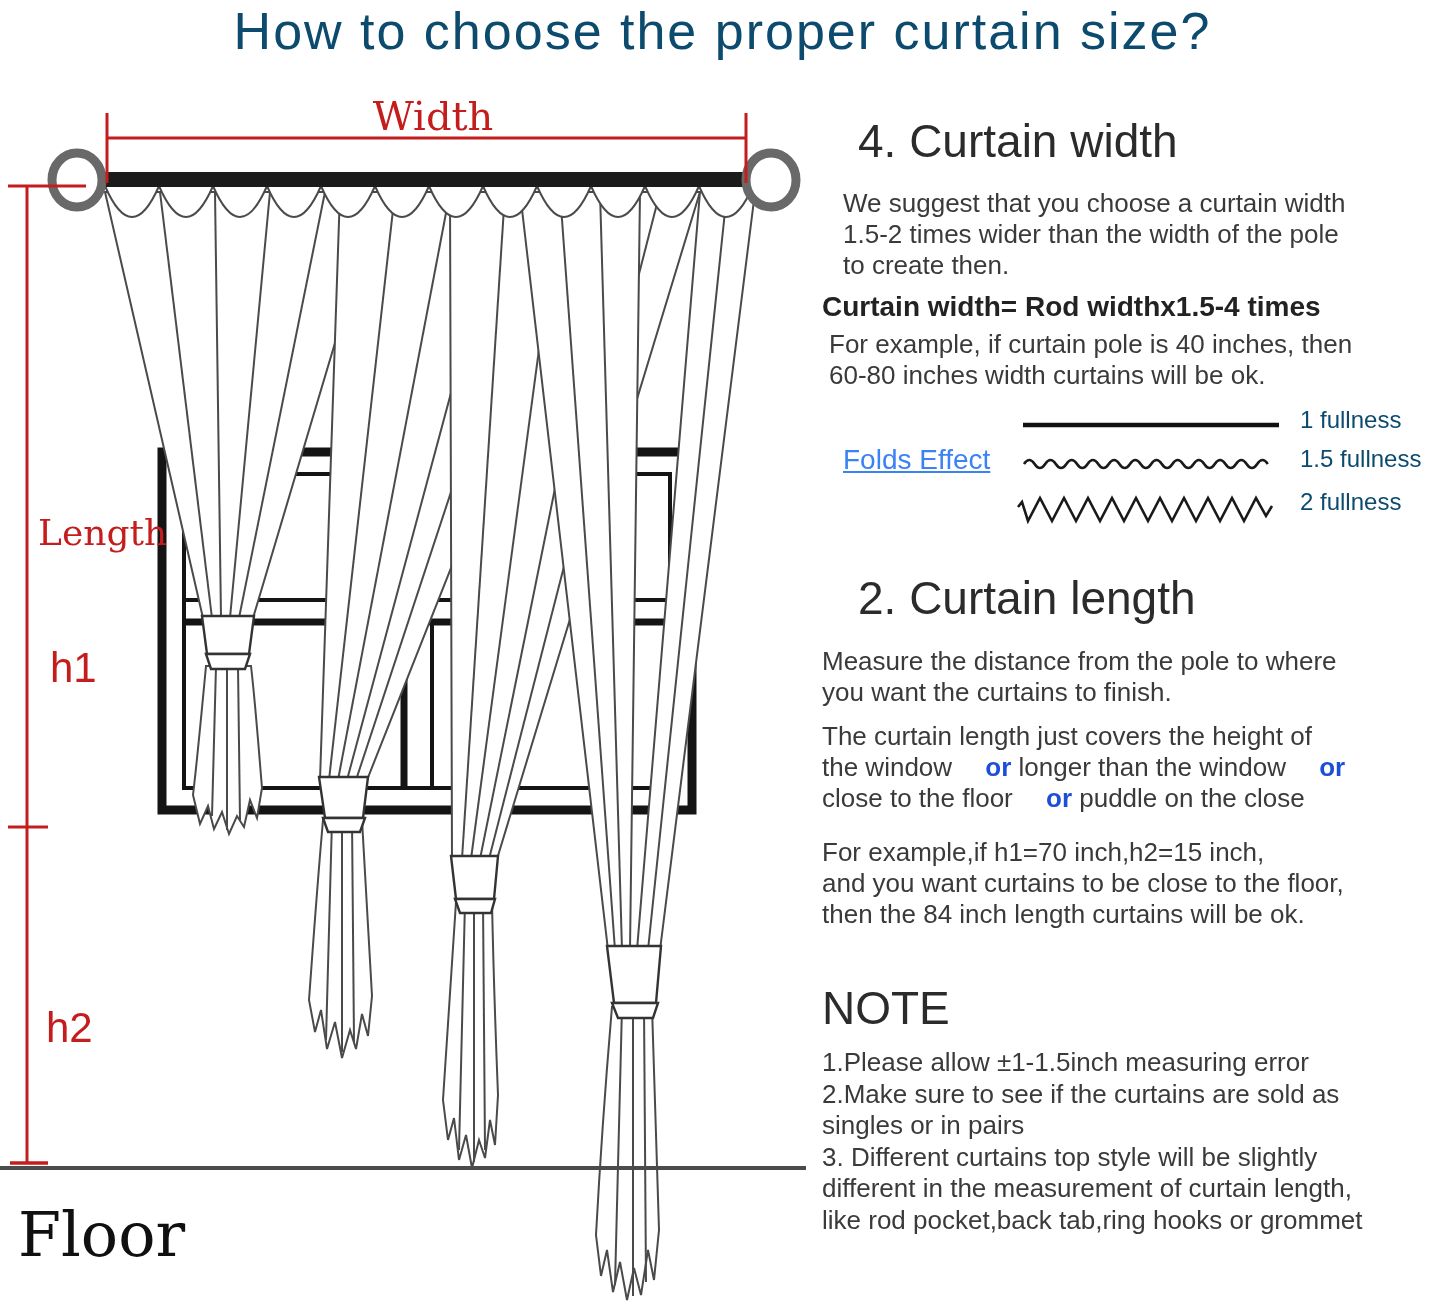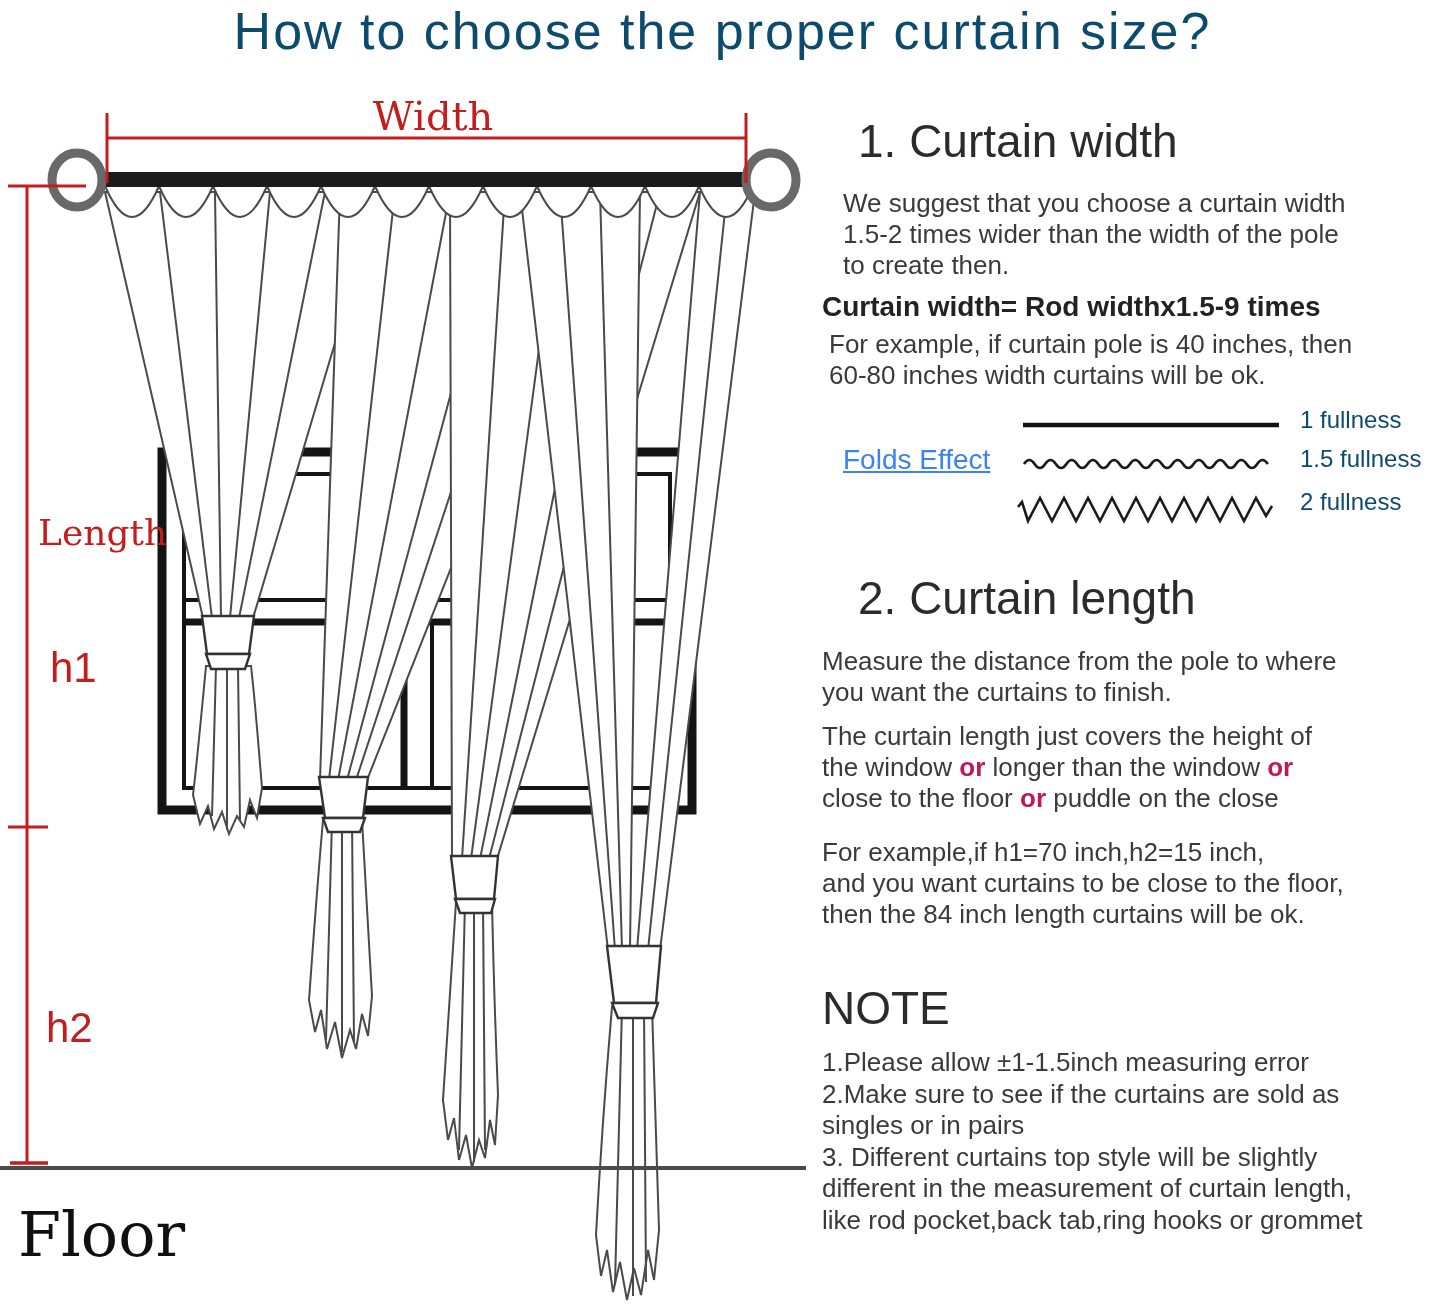--- a/index.html
+++ b/index.html
@@ -6,21 +6,21 @@
   body{width:1445px;height:1314px;position:relative;overflow:hidden;
        font-family:"Liberation Sans",sans-serif;}
   .stage{position:absolute;inset:0;}
   .title{position:absolute;top:0;left:0;width:1445px;text-align:center;
          font-size:52px;line-height:62px;letter-spacing:2px;color:#0c4a6e;}
   .diagram-svg{position:absolute;left:0;top:0;}
   .heading{position:absolute;font-size:46px;line-height:53px;color:#2b2b2b;}
   .para{position:absolute;font-size:26px;line-height:31px;color:#3a3a3a;}
   .para .line{display:block;}
   .equation{position:absolute;font-size:28px;line-height:33px;font-weight:bold;color:#222222;}
-  .bold-or{font-weight:bold;color:#be185d;}
+  .bold-or{font-weight:bold;color:#1d4ed8;margin-left:26px;}
   .folds-label{position:absolute;font-size:28px;color:#3b82f6;text-decoration:underline;}
   .fold-glyph{position:absolute;}
   .fullness-label{position:absolute;font-size:24px;color:#0c4a6e;}
   .note-lines .line{display:block;line-height:31.5px;}
 </style>
 </head>
 <body>
 
 <div class="stage">
 
@@ -121,29 +121,29 @@
       <line x1="10" y1="1163" x2="48" y2="1163" stroke-width="3.5"></line>
     </g>
     <text x="38" y="545" font-family="DejaVu Serif, serif" font-size="36" fill="#c41d1d">Length</text>
     <text x="50" y="682" font-family="Liberation Sans, sans-serif" font-size="42" fill="#c41d1d">h1</text>
     <text x="46" y="1042" font-family="Liberation Sans, sans-serif" font-size="42" fill="#c41d1d">h2</text>
 
     <line x1="0" y1="1168" x2="806" y2="1168" stroke="#4b4b4b" stroke-width="4"></line>
     <text x="18" y="1256" font-family="DejaVu Serif, serif" font-size="62" fill="#101010">Floor</text>
   </svg>
 
-  <div class="heading" style="left:858px;top:115px;">1. Curtain width</div>
+  <div class="heading" style="left:858px;top:115px;">4. Curtain width</div>
 
   <div class="para" style="left:822px;top:188px;width:620px;margin-left:21px;">
     <span class="line">We suggest that you choose a curtain width</span>
     <span class="line">1.5-2 times wider than the width of the pole</span>
     <span class="line">to create then.</span>
   </div>
 
-  <div class="equation" style="left:822px;top:290px;">Curtain width= Rod widthx1.5-9 times</div>
+  <div class="equation" style="left:822px;top:290px;">Curtain width= Rod widthx1.5-4 times</div>
 
   <div class="para" style="left:822px;top:329px;width:620px;margin-left:7px;">
     <span class="line">For example, if curtain pole is 40 inches, then</span>
     <span class="line">60-80 inches width curtains will be ok.</span>
   </div>
 
   <div class="folds-label" style="left:843px;top:444px;">Folds Effect</div>
 
   <svg class="fold-glyph" style="left:1021px;top:415px;" width="260" height="20">
     <line x1="2" y1="10" x2="258" y2="10" stroke="#111111" stroke-width="4.5"></line>

